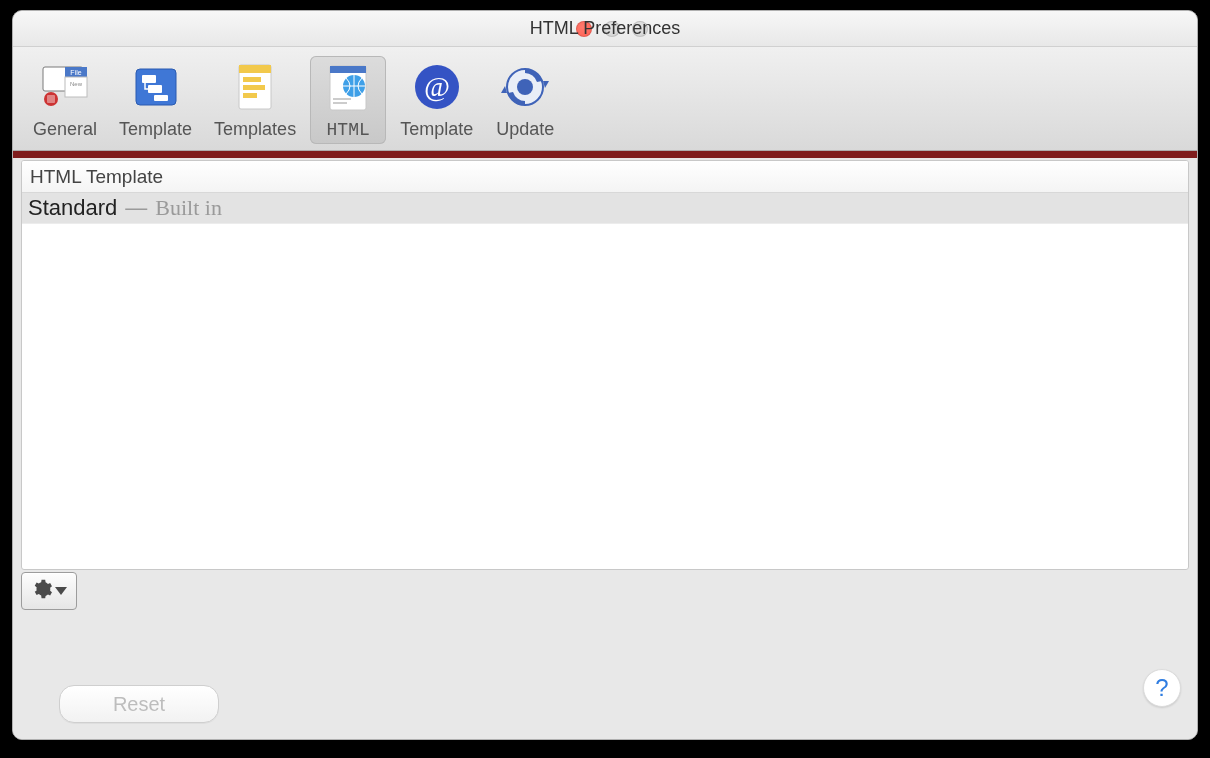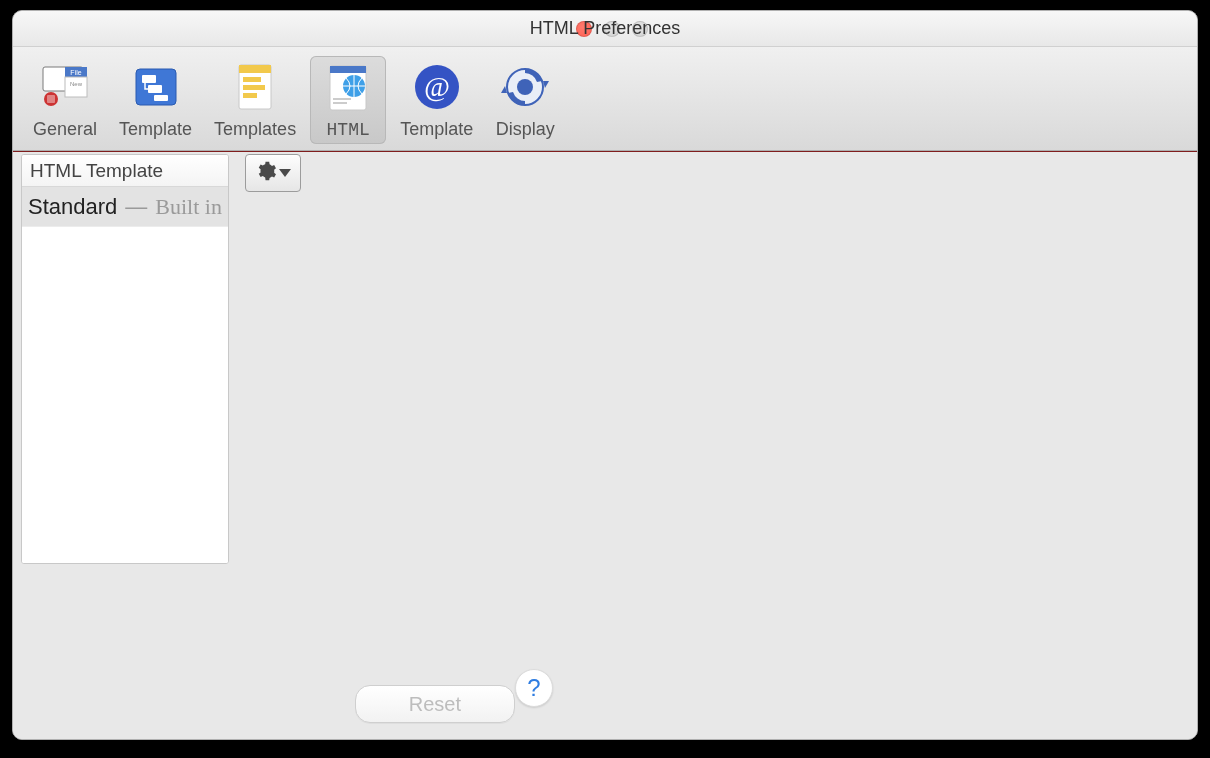--- a/index.html
+++ b/index.html
@@ -37,34 +37,34 @@
     display:flex; flex-direction:column; align-items:center; justify-content:flex-end;
     padding: 2px 8px 4px 8px; border-radius:6px; cursor:pointer; min-width:74px;
   }
   .tool.selected { background: linear-gradient(#dcdcdc,#c8c8c8); box-shadow: inset 0 0 0 1px #b8b8b8; font-family: Liberation Mono, monospace; }
   .tool .icon { width:60px; height:60px; display:flex; align-items:center; justify-content:center; }
   .tool .label { font-size:18px; color:#555; margin-top:2px; white-space:nowrap;}
   .tool svg { width:52px; height:52px; }
 
   
   .content {
-    flex: 1 1 auto; display:flex; flex-direction:row; background:#e8e8e8;
-    border-top:1px solid #7f1d1d;
+    flex: 1 1 auto; display:flex; flex-direction:column; background:#e8e8e8;
+    border-top:7px solid #7f1d1d;
   }
   .listbox {
     margin: 2px 8px 0 8px; border:1px solid #c8c8c8; border-radius:3px; background:#fff;
     height: 410px; overflow:auto;
   }
   .list-header {
     height:32px; display:flex; align-items:center; padding:0 8px;
     background: linear-gradient(#ffffff,#f4f4f4);
     border-bottom:1px solid #d8d8d8; font-size:19px; color:#444;
   }
   .row {
-    height:40px; display:flex; align-items:center; padding:0 6px; font-size:22px;
+    height:31px; display:flex; align-items:center; padding:0 6px; font-size:22px;
     border-bottom:1px solid #ececec; background:#e3e3e3;
   }
   .row .name { color:#222; }
   .row .dash { margin: 0 8px; color:#9a9a9a;}
   .row .meta { color:#9a9a9a;font-family:Liberation Serif, serif; }
   .listbody { background:#fff; height: calc(100% - 72px); }
 
   .gearbar {
     margin: 0 8px; padding-top:2px;
   }
@@ -184,21 +184,21 @@
         <div class="icon">
           <svg viewBox="0 0 52 52">
             <circle cx="26" cy="26" r="18" fill="#e9eef7" stroke="#3f63b8" stroke-width="2"></circle>
             <circle cx="26" cy="26" r="8" fill="#3f63b8"></circle>
             <path d="M26 8 a18 18 0 0 1 17 12 l-5 1 a13 13 0 0 0 -12 -9 z" fill="#3f63b8"></path>
             <path d="M26 44 a18 18 0 0 1 -17 -12 l5 -1 a13 13 0 0 0 12 9 z" fill="#3f63b8"></path>
             <polygon points="44,20 50,20 46,27" fill="#3f63b8"></polygon>
             <polygon points="8,32 2,32 6,25" fill="#3f63b8"></polygon>
           </svg>
         </div>
-        <div class="label">Display</div>
+        <div class="label">Update</div>
       </div>
 
     </div>
 
     <div class="content">
 
       <div class="listbox">
         <div class="list-header">HTML Template</div>
         <div class="row">
           <span class="name">Standard</span>

